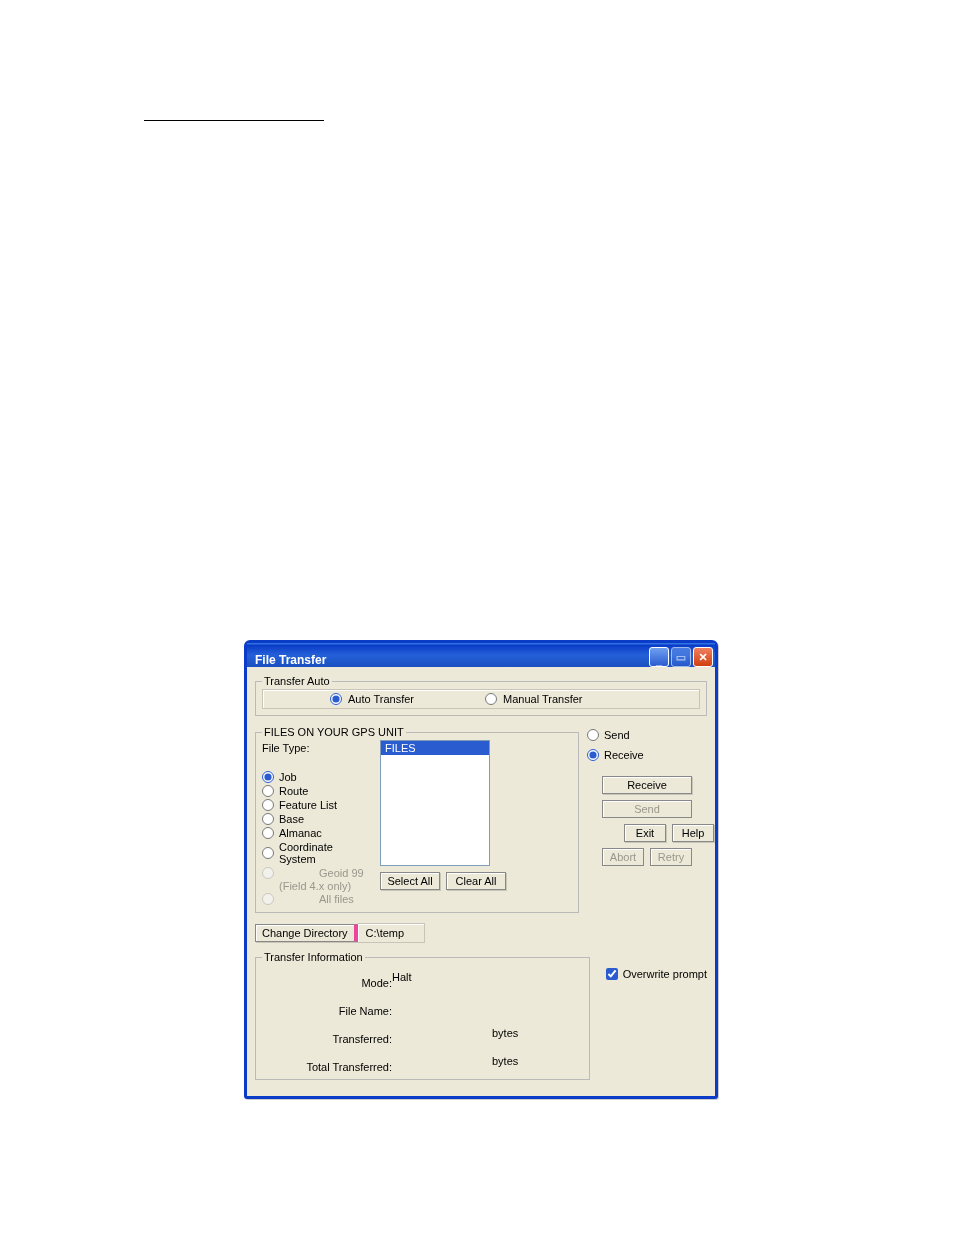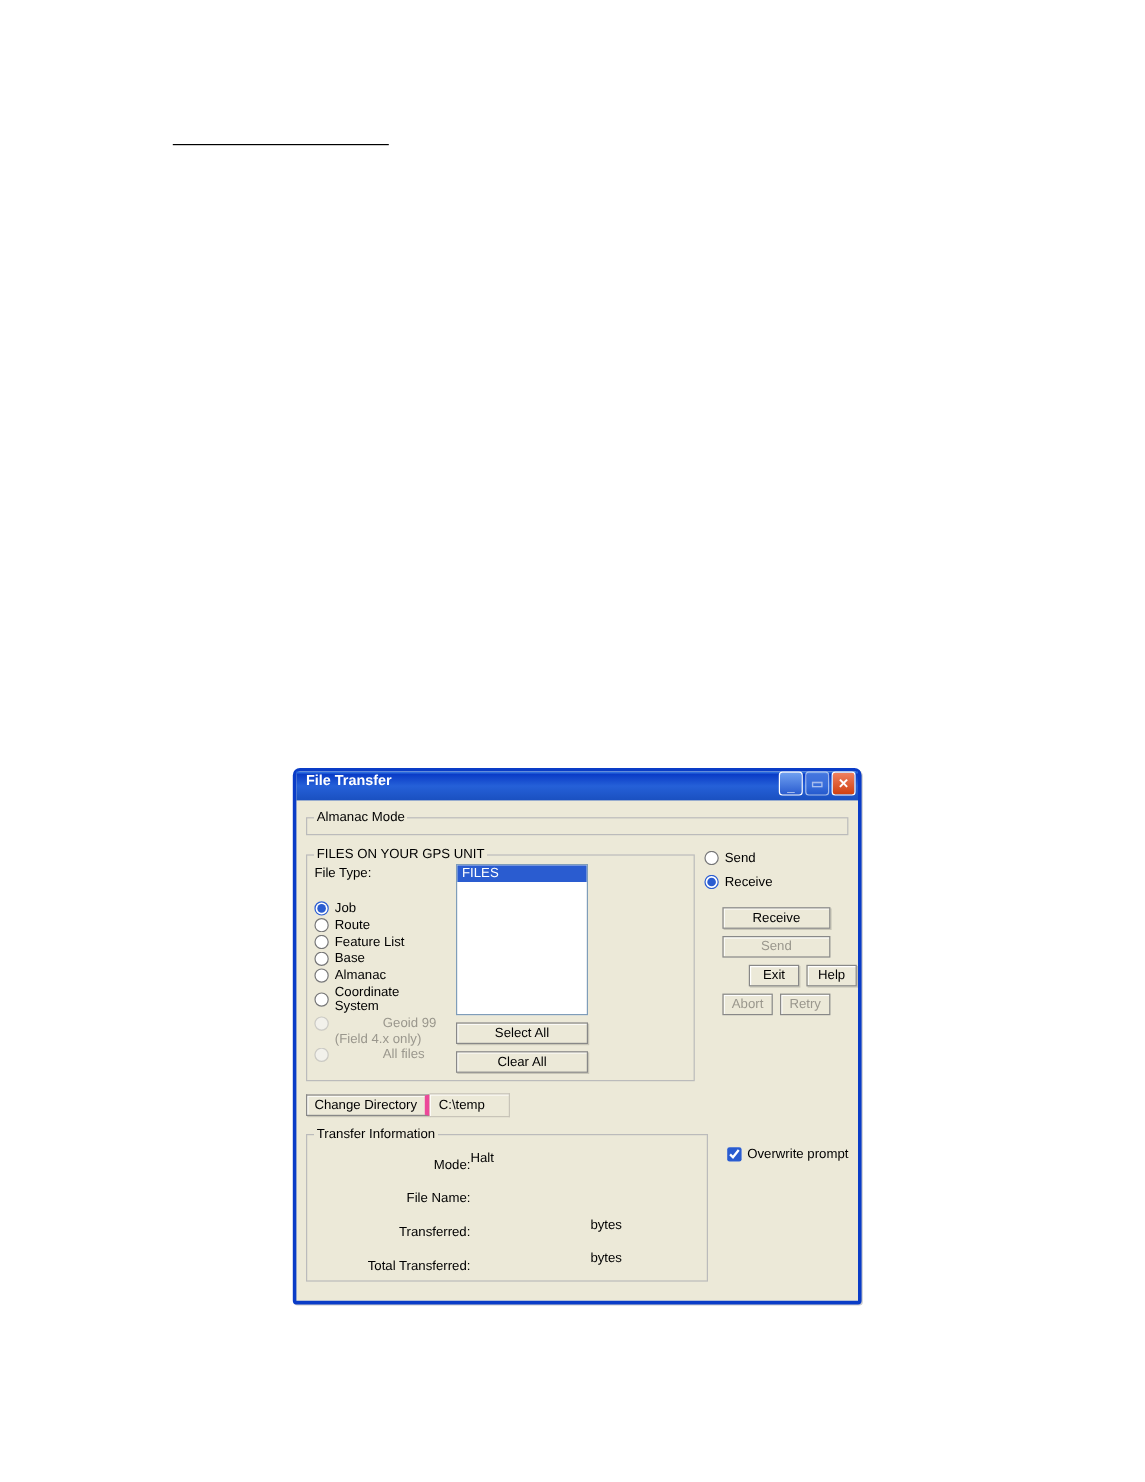--- a/index.html
+++ b/index.html
@@ -26,21 +26,21 @@
     width: 468px;
     background: #ece9d8;
     border: 3px solid #0a3cc7;
     border-radius: 6px 6px 3px 3px;
     box-shadow: 1px 1px 0 rgba(0,0,0,0.2);
   }
   .titlebar {
     background: linear-gradient(to bottom, #3a80ea 0%, #0a3cc7 10%, #2560d8 50%, #1a50c0 100%);
     height: 24px;
     display: flex;
-    align-items: flex-start;
+    align-items: flex-end;
     justify-content: space-between;
     padding: 0 2px 0 8px;
     color: #fff;
     font-weight: bold;
     font-size: 12px;
   }
   .title-btns { display: flex; gap: 2px; }
   .title-btn {
     width: 20px; height: 20px;
     border: 1px solid #fff;
@@ -94,21 +94,21 @@
     border: 1px solid #7f9db9;
     box-sizing: border-box;
     overflow: hidden;
   }
   .list-item {
     padding: 1px 4px;
     color: #fff;
     background: #2a5cd0;
     font-size: 11px;
   }
-  .list-btn-col { display: flex; flex-direction: column; gap: 6px; margin-top: 4px; }
+  .list-btn-col { display: flex; gap: 6px; margin-top: 4px; }
   button.win {
     background: #ece9d8;
     border: 1px solid #888;
     box-shadow: inset 1px 1px 0 #fff, 1px 1px 0 rgba(0,0,0,.15);
     padding: 2px 6px;
     font-family: inherit;
     font-size: 11px;
     min-width: 60px;
     cursor: pointer;
   }
@@ -156,21 +156,31 @@
         </div>
       <div class="title-btn btn-close">
           <span>✕</span>
         </div>
     </div>
   </div>
 
   <div class="client">
 
     <fieldset class="group">
-      <legend>Almanac Mode</legend>
+      <legend>Transfer Auto</legend>
+      <div class="transfer-mode-row">
+        <label style="justify-content:center;">
+          <input type="radio" name="tmode" checked="" style="">
+          <span>Auto Transfer</span>
+        </label>
+        <label>
+          <input type="radio" name="tmode" style="">
+          <span>Manual Transfer</span>
+        </label>
+      </div>
     </fieldset>
 
     <div class="main-row">
       <fieldset class="group files-group">
         <legend>FILES ON YOUR GPS UNIT</legend>
         <div class="files-inner">
           <div class="file-type-col">
             <div class="hdr">File Type:</div>
             <div class="radio-stack">
               <label>

